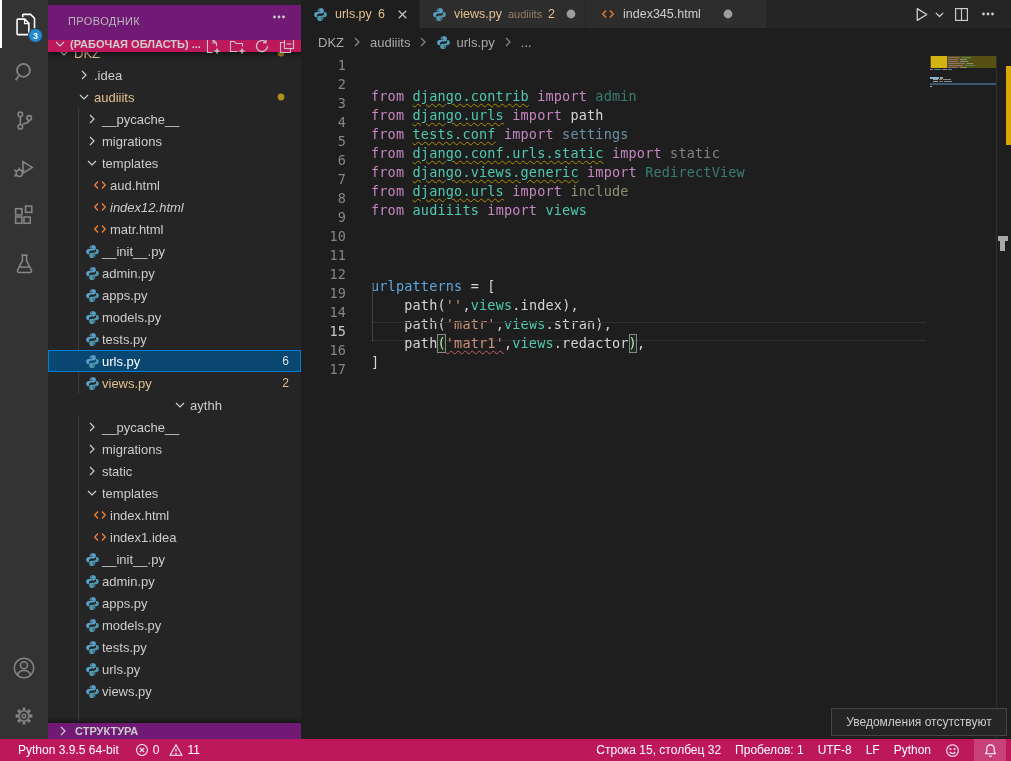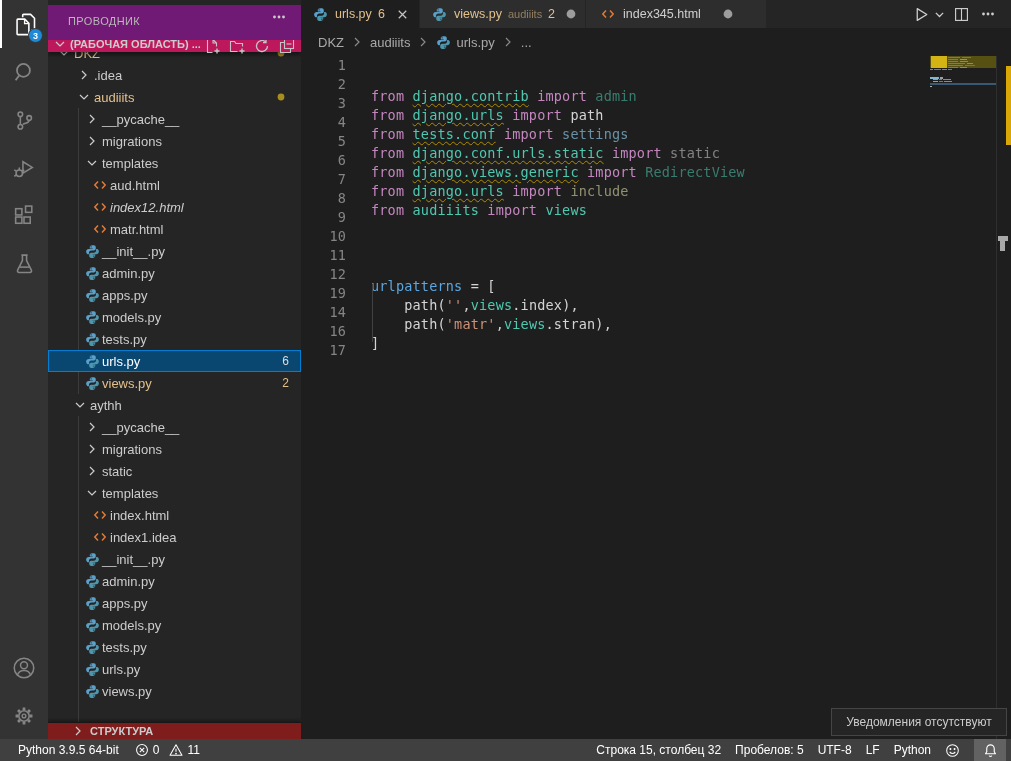--- a/index.html
+++ b/index.html
@@ -28,22 +28,22 @@
   #ws-header .label{font-size:11px;font-weight:bold;color:#cccccc;margin-left:2px;white-space:nowrap;overflow:hidden;max-width:140px;}
   #ws-actions{position:absolute;right:6px;top:3px;display:flex;gap:9px;color:#c5c5c5;}
   #tree{position:absolute;left:0;top:42px;width:100%;height:680px;overflow:hidden;z-index:1;}
   .trow{position:relative;height:22px;display:flex;align-items:center;color:#cccccc;}
   .trow .slot{width:16px;flex:none;display:flex;align-items:center;justify-content:center;color:#cccccc;}
   .trow .lbl{margin-left:2px;white-space:nowrap;}
   .trow .right{position:absolute;right:12px;top:0;height:22px;display:flex;align-items:center;}
   .trow.selected{background:#094771;outline:1px solid #007fd4;outline-offset:-1px;color:#ffffff;}
   .badge{font-size:12px;}
   .guide{position:absolute;width:1px;background:#3c3c3c;z-index:0;}
-  #structure{position:absolute;left:0;top:722px;width:100%;height:17px;background:#7f1d1d;z-index:6;
-             border-top:1px solid #171717;display:flex;align-items:center;box-shadow:0 -2px 3px rgba(0,0,0,.3);padding-left:15px;}
+  #structure{position:absolute;left:0;top:722px;width:100%;height:17px;background:#701a75;z-index:6;
+             border-top:1px solid #171717;display:flex;align-items:center;box-shadow:0 -2px 3px rgba(0,0,0,.3);}
   #structure .twisty{margin-left:7px;color:#cccccc;}
   #structure .label{font-size:11px;font-weight:bold;margin-left:4px;color:#cccccc;}
 
   
   #editor{position:absolute;left:301px;top:0;width:710px;height:739px;background:#1e1e1e;}
   #tabbar{position:absolute;left:0;top:0;width:100%;height:28px;background:#252526;display:flex;}
   .tab{position:relative;height:28px;display:flex;align-items:center;background:#2d2d2d;
        margin-right:1px;color:#969696;flex:none;font-size:12.5px;overflow:hidden;}
   .tab:nth-child(1){width:118px;padding:0 9px 0 12px;}
   .tab:nth-child(2){width:165px;padding:0 6px 0 12px;}
@@ -91,21 +91,21 @@
   .sq-r{text-decoration:underline wavy #c45c5c 1px;text-underline-offset:2px;}
   .brbox{outline:1px solid #888888;outline-offset:-1px;background:rgba(6,95,6,.25);display:inline-block;height:19px;}
   #indent-guide{position:absolute;left:71px;top:284px;width:1px;height:58px;background:#414141;}
 
   
   #minimap{position:absolute;left:629px;top:56px;width:66px;height:683px;background:#1e1e1e;}
   #overview{position:absolute;left:695px;top:56px;width:15px;height:683px;background:#1e1e1e;border-left:1px solid #2f2f2f;}
   .mm{position:absolute;}
 
   
-  #statusbar{position:absolute;left:0;top:739px;width:1011px;height:22px;background:#404040;color:#ffffff;
+  #statusbar{position:absolute;left:0;top:739px;width:1011px;height:22px;background:#be185d;color:#ffffff;
              font-size:12px;display:flex;align-items:center;}
   .sb-left{display:flex;align-items:center;margin-left:18px;gap:16px;}
   .sb-right{display:flex;align-items:center;margin-left:auto;gap:14px;margin-right:5px;}
   .sb-item{display:flex;align-items:center;gap:4px;white-space:nowrap;}
   .sb-prob{display:flex;align-items:center;gap:4px;}
   .sb-bell{width:32px;height:22px;display:flex;align-items:center;justify-content:center;background:rgba(255,255,255,.18);}
 
   
   #tooltip{position:absolute;left:831px;top:708px;width:176px;height:28px;background:#252526;
            border:1px solid #454545;color:#cccccc;font-size:12px;display:flex;align-items:center;justify-content:center;
@@ -328,21 +328,21 @@
             <svg width="15" height="15" viewBox="0 0 16 16">
               <path fill="#5aa0c8" d="M7.9 1.2c-1.7 0-2.8.8-2.8 2v1.5h3v.5H3.9c-1.5 0-2.7 1.2-2.7 2.9 0 1.3.6 2.3 1.6 2.7h1.4V9.2c0-1.3 1.1-2.4 2.4-2.4h2.9c1.1 0 2-.9 2-2V3.2c0-1.1-.9-2-2-2h-1.6zM6.5 2.3a.7.7 0 1 1 0 1.4.7.7 0 0 1 0-1.4z"></path>
               <path fill="#4d97ae" d="M8.1 14.8c1.7 0 2.8-.8 2.8-2v-1.5h-3v-.5h4.2c1.5 0 2.7-1.2 2.7-2.9 0-1.3-.6-2.3-1.6-2.7h-1.4v1.6c0 1.3-1.1 2.4-2.4 2.4H6.5c-1.1 0-2 .9-2 2v1.6c0 1.1.9 2 2 2h1.6zM9.5 13.7a.7.7 0 1 1 0-1.4.7.7 0 0 1 0 1.4z"></path>
             </svg>
           </span>
           <span class="lbl" style="color: rgb(226, 192, 141);">views.py</span>
           <span class="right">
             <span class="badge" style="color: rgb(226, 192, 141);">2</span>
           </span>
         </div>
-        <div class="trow" style="padding-left: 24px;">
+        <div class="trow" style="padding-left: 45px; justify-content: center;">
           <span class="slot">
             <svg width="16" height="16" viewBox="0 0 16 16" fill="none" stroke="currentColor" stroke-width="1.2">
               <path d="M4 6l4 4 4-4"></path>
             </svg>
           </span>
           <span class="lbl">aythh</span>
         </div>
         <div class="trow" style="padding-left: 36px;">
           <span class="slot">
             <svg width="16" height="16" viewBox="0 0 16 16" fill="none" stroke="currentColor" stroke-width="1.2">
@@ -625,20 +625,21 @@
         <div class="cline"><span class="lnum">5</span><span class="ltext"><span class="tok-kw">from</span><span class="tok-pl"> </span><span class="tok-mod sq-y">django.conf.urls.static</span><span class="tok-pl"> </span><span class="tok-kw">import</span><span class="tok-pl"> </span><span class="tok-dimplain">static</span></span></div>
         <div class="cline"><span class="lnum">6</span><span class="ltext"><span class="tok-kw">from</span><span class="tok-pl"> </span><span class="tok-mod sq-y">django.views.generic</span><span class="tok-pl"> </span><span class="tok-kw">import</span><span class="tok-pl"> </span><span class="tok-dimmod">RedirectView</span></span></div>
         <div class="cline"><span class="lnum">7</span><span class="ltext"><span class="tok-kw">from</span><span class="tok-pl"> </span><span class="tok-mod sq-y">django.urls</span><span class="tok-pl"> </span><span class="tok-kw">import</span><span class="tok-pl"> </span><span class="tok-dimfn">include</span></span></div>
         <div class="cline"><span class="lnum">8</span><span class="ltext"><span class="tok-kw">from</span><span class="tok-pl"> </span><span class="tok-mod">audiiits</span><span class="tok-pl"> </span><span class="tok-kw">import</span><span class="tok-pl"> </span><span class="tok-mod">views</span></span></div>
         <div class="cline"><span class="lnum">9</span><span class="ltext"></span></div>
         <div class="cline"><span class="lnum">10</span><span class="ltext"></span></div>
         <div class="cline"><span class="lnum">11</span><span class="ltext"></span></div>
         <div class="cline"><span class="lnum">12</span><span class="ltext"><span class="tok-blue">urlpatterns</span><span class="tok-pl"> = [</span></span></div>
         <div class="cline"><span class="lnum">19</span><span class="ltext"><span class="tok-pl">    path</span><span class="tok-pl">(</span><span class="tok-str">''</span><span class="tok-pl">,</span><span class="tok-mod">views</span><span class="tok-pl">.index</span><span class="tok-pl">)</span><span class="tok-pl">,</span></span></div>
         <div class="cline"><span class="lnum">14</span><span class="ltext"><span class="tok-pl">    path</span><span class="tok-pl">(</span><span class="tok-str">'matr'</span><span class="tok-pl">,</span><span class="tok-mod">views</span><span class="tok-pl">.stran</span><span class="tok-pl">)</span><span class="tok-pl">,</span></span></div>
+        <div class="cline cur"><div class="curbox"></div><span class="lnum">15</span><span class="ltext"><span class="tok-pl">    path</span><span class="tok-pl brbox">(</span><span class="tok-str sq-r">'matr1'</span><span class="tok-pl">,</span><span class="tok-mod">views</span><span class="tok-pl">.redactor</span><span class="tok-pl brbox">)</span><span class="tok-pl">,</span></span></div>
         <div class="cline"><span class="lnum">16</span><span class="ltext"><span class="tok-pl">]</span></span></div>
         <div class="cline"><span class="lnum">17</span><span class="ltext"></span></div>
       </div>
     <div id="indent-guide"></div>
     <div id="minimap">
         <div class="mm" style="left: 0px; top: 0px; width: 66px; height: 12px; background: rgb(87, 80, 19);"></div>
         <div class="mm" style="left: 1px; top: 0px; width: 16px; height: 11.5px; background: rgb(212, 180, 20);"></div>
         <div class="mm" style="left: 18px; top: 0.5px; width: 12px; height: 1px; background: rgb(197, 134, 192); opacity: 0.55;"></div>
         <div class="mm" style="left: 32px; top: 0.5px; width: 9px; height: 1px; background: rgb(78, 201, 176); opacity: 0.5;"></div>
         <div class="mm" style="left: 18px; top: 2.5px; width: 10px; height: 1px; background: rgb(197, 134, 192); opacity: 0.55;"></div>
@@ -689,21 +690,21 @@
               <path d="M8 2L14.8 14H1.2z" stroke-linejoin="round"></path>
               <path d="M8 6.5v3.5"></path>
               <circle cx="8" cy="12" r=".4" fill="#fff"></circle>
             </svg>
           </span>
         <span>11</span>
       </span>
     </div>
     <div class="sb-right" id="sb-right">
         <span class="sb-item">Строка 15, столбец 32</span>
-        <span class="sb-item">Пробелов: 5</span>
+        <span class="sb-item">Пробелов: 1</span>
         <span class="sb-item">UTF-8</span>
         <span class="sb-item">LF</span>
         <span class="sb-item">Python</span>
         <span class="sb-item">
           <svg width="15" height="15" viewBox="0 0 16 16" fill="none" stroke="#ffffff" stroke-width="1.1">
             <circle cx="8" cy="8" r="6.2"></circle>
             <circle cx="5.8" cy="6.4" r=".5" fill="#fff"></circle>
             <circle cx="10.2" cy="6.4" r=".5" fill="#fff"></circle>
             <path d="M5 9.5c.8 1.2 1.8 1.8 3 1.8s2.2-.6 3-1.8"></path>
           </svg>

